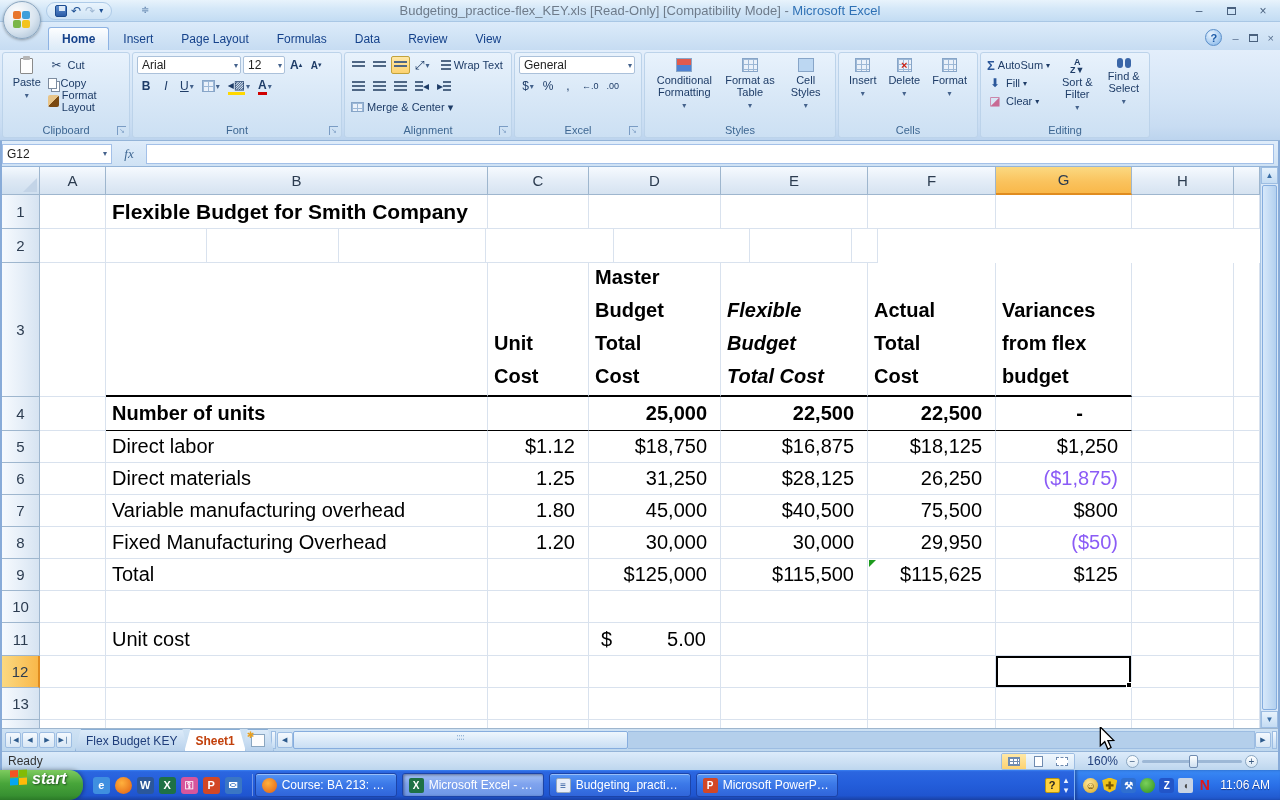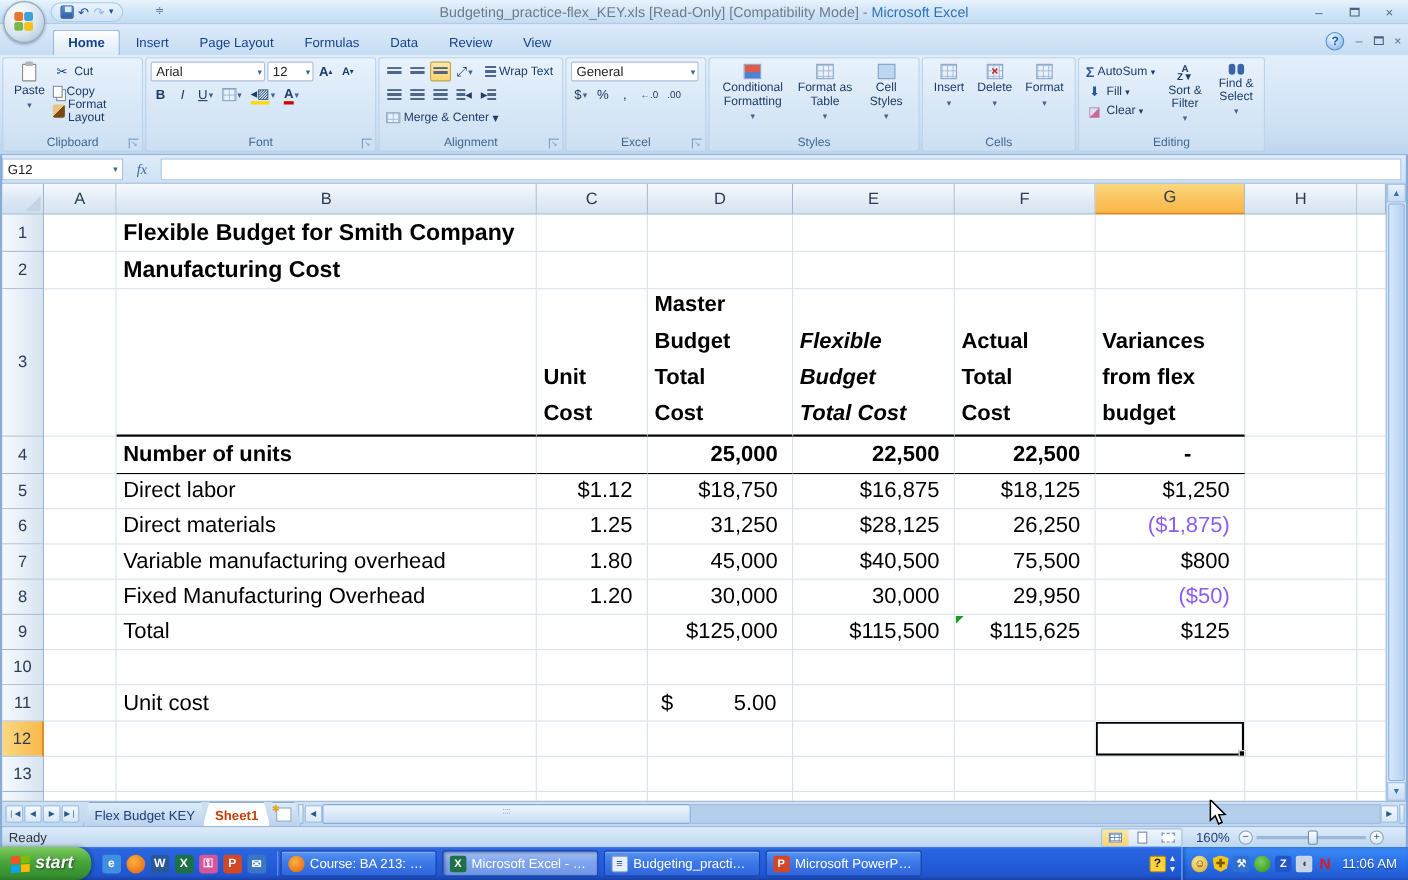--- a/index.html
+++ b/index.html
@@ -140,21 +140,21 @@
   .zoomval { color:#1f3d7a; margin:0 4px 0 8px; }
   .zslider { display:flex; align-items:center; gap:3px; }
   .zminus,.zplus { width:13px; height:13px; border-radius:50%; border:1px solid #8aa6c0; background:linear-gradient(180deg,#fdfefe,#d8e7f5); color:#3a5a80; font-size:10px; line-height:11px; text-align:center; }
   .ztrack { position:relative; width:100px; height:3px; background:#9db8d6; border-radius:2px; }
   .ztick { position:absolute; left:50%; top:-3px; width:1px; height:9px; background:#7f9cbd; }
   .zthumb { position:absolute; left:47%; top:-5px; width:9px; height:13px; background:linear-gradient(180deg,#fdfefe,#cfe0f1); border:1px solid #6f8bb0; border-radius:2px; }
 
   
   .taskbar { position:absolute; top:770px; left:0; right:0; height:30px;
     background:linear-gradient(180deg,#3a81f2 0%,#2b66e0 6%,#245edb 45%,#1f55d0 85%,#1941a5 100%); z-index:40; display:flex; align-items:center; }
-  .startbtn { height:30px; padding:0 16px 0 10px; display:flex; align-items:center; gap:5px;
+  .startbtn { height:30px; padding:0 16px 0 10px; display:flex; gap:5px;
     background:linear-gradient(180deg,#7ecb5f 0%,#48a53a 45%,#379031 85%,#2b7a27 100%);
     border-radius:0 14px 14px 0; box-shadow:1px 0 4px rgba(0,0,0,.4); }
   .startflag { width:17px; height:15px; display:grid; grid-template-columns:8px 8px; grid-template-rows:7px 7px; gap:1px; transform:skewY(-4deg); }
   .startflag i:nth-child(1){background:#f35325;} .startflag i:nth-child(2){background:#81bc06;}
   .startflag i:nth-child(3){background:#05a6f0;} .startflag i:nth-child(4){background:#ffba08;}
   .startlabel { color:#fff; font-size:16px; font-weight:bold; font-style:italic; text-shadow:1px 1px 2px #1e4d1e; }
   .quicklaunch { display:flex; align-items:center; gap:5px; padding:0 8px 0 10px; }
   .qlicon { width:17px; height:17px; border-radius:3px; display:flex; align-items:center; justify-content:center; font-size:11px; font-weight:bold; color:#fff; }
   .ql-sep { width:1px; height:22px; background:rgba(255,255,255,.35); margin:0 2px; }
   .taskbtns { display:flex; align-items:center; gap:5px; flex:1; }
@@ -483,21 +483,20 @@
         <div class="g-cell" style="width: 132px;"></div>
         <div class="g-cell" style="width: 147px;"></div>
         <div class="g-cell" style="width: 128px;"></div>
         <div class="g-cell" style="width: 136px;"></div>
         <div class="g-cell" style="width: 102px;"></div>
         <div class="g-cell" style="width: 26px;"></div>
       </div>
       <div class="g-row" style="height: 34px;">
         <div class="g-rh">2</div>
         <div class="g-cell" style="width: 66px;"></div>
-        <div class="g-cell title" style="width: 382px;">Manufacturing Cost</div>
         <div class="g-cell" style="width: 101px;"></div>
         <div class="g-cell" style="width: 132px;"></div>
         <div class="g-cell" style="width: 147px;"></div>
         <div class="g-cell" style="width: 128px;"></div>
         <div class="g-cell" style="width: 136px;"></div>
         <div class="g-cell" style="width: 102px;"></div>
         <div class="g-cell" style="width: 26px;"></div>
       </div>
       <div class="g-row" style="height: 134px;">
         <div class="g-rh">3</div>

